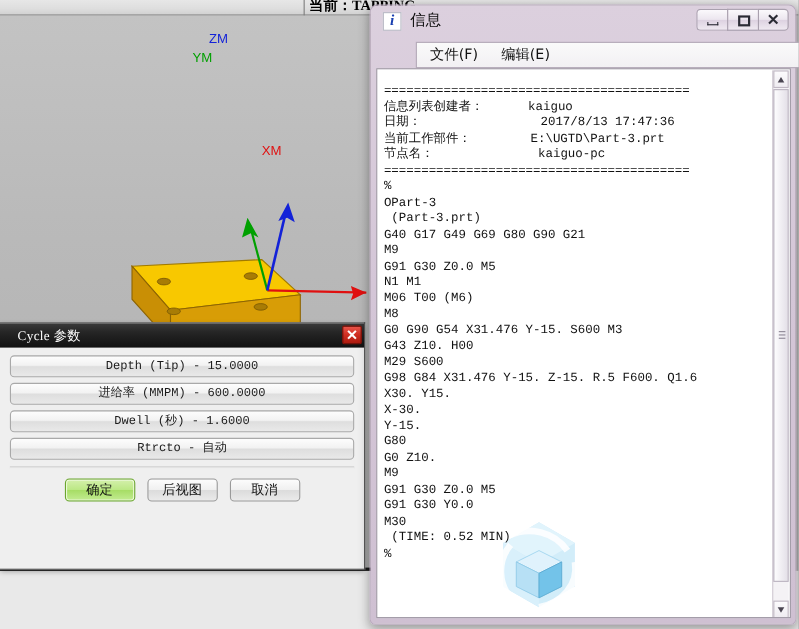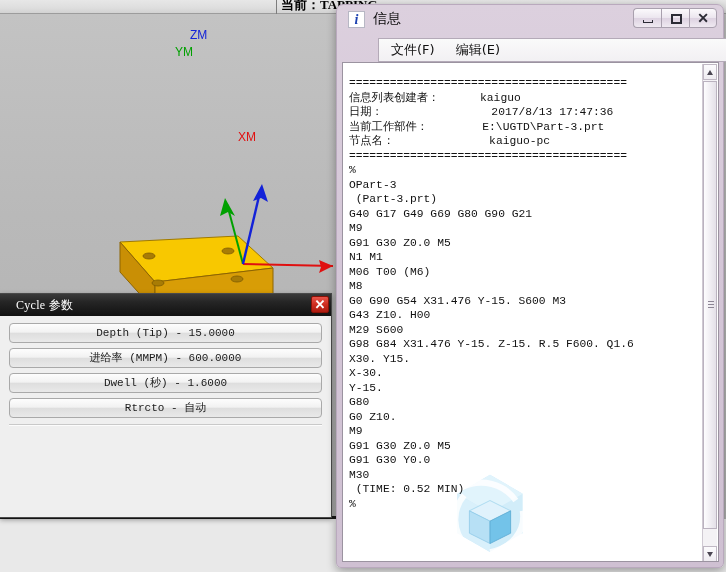--- a/index.html
+++ b/index.html
@@ -389,20 +389,25 @@
     <div class="cycle-titlebar">
       <span class="cycle-title">Cycle 参数</span>
       <div class="cycle-close">✕</div>
     </div>
     <div class="cycle-body">
       <div class="param-btn">Depth (Tip) - 15.0000</div>
       <div class="param-btn">进给率 (MMPM) - 600.0000</div>
       <div class="param-btn">Dwell (秒) - 1.6000</div>
       <div class="param-btn">Rtrcto - 自动</div>
       <div class="cycle-sep"></div>
+      <div class="cycle-footer">
+        <div class="footer-btn primary">确定</div>
+        <div class="footer-btn">后视图</div>
+        <div class="footer-btn">取消</div>
+      </div>
     </div>
   </div>
 
   <div class="info-window">
     <div class="info-titlebar">
       <div class="info-icon">i</div>
       <div class="info-title">信息</div>
       <div class="win-buttons">
         <div class="win-btn">
           <span class="glyph-min"></span>

